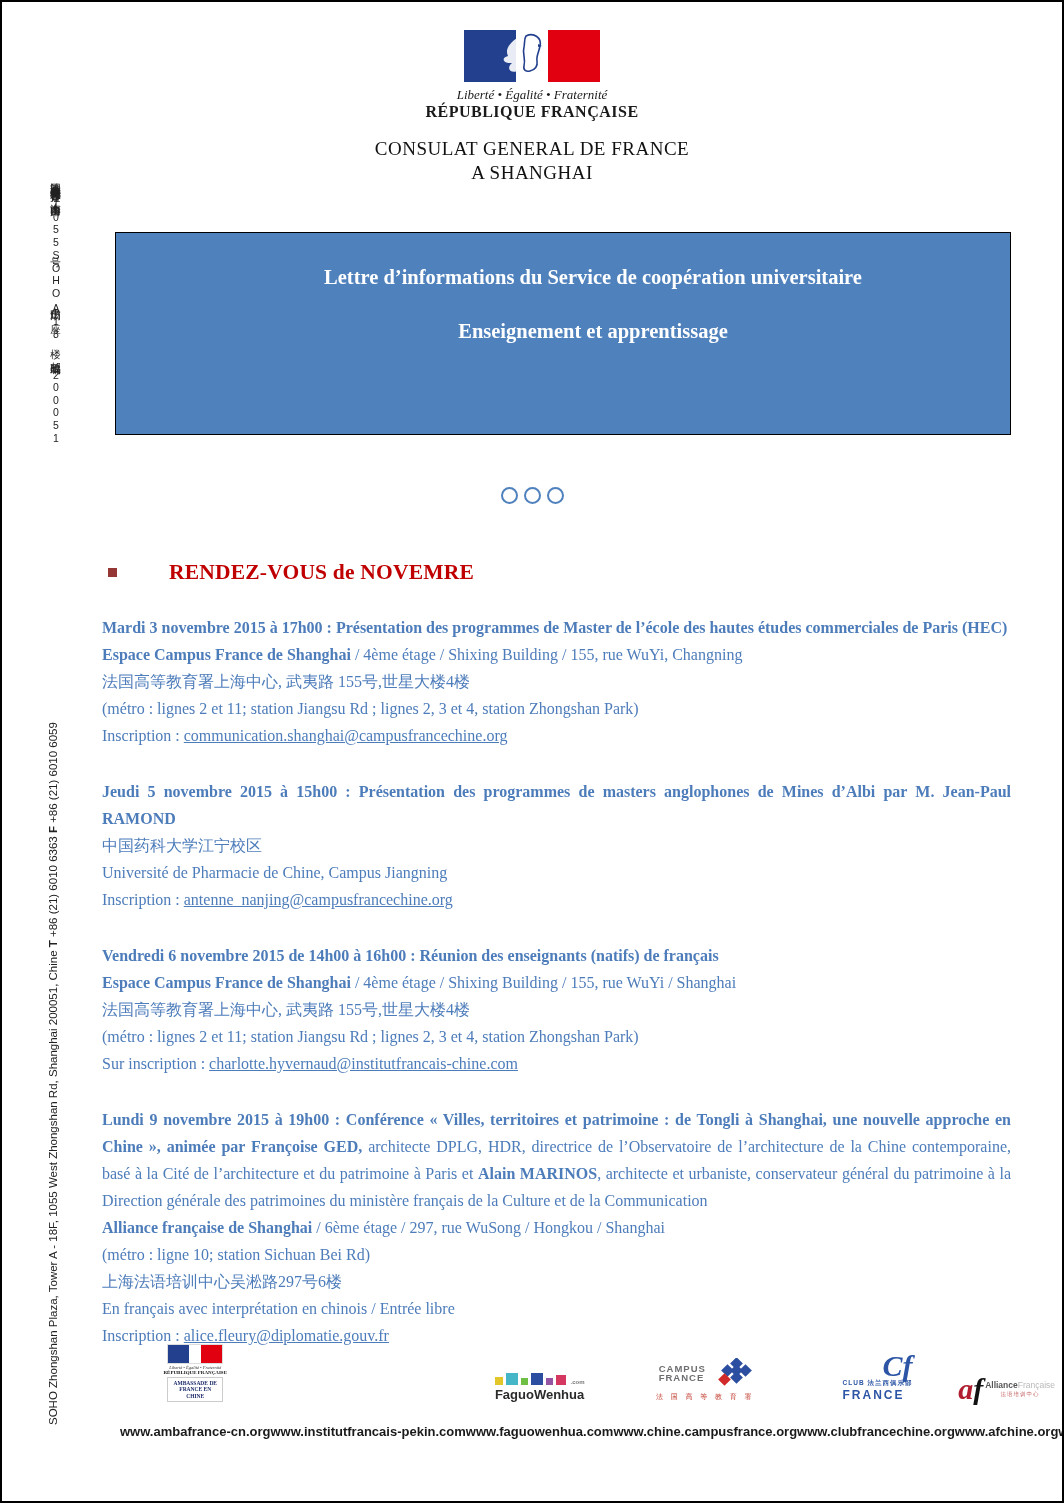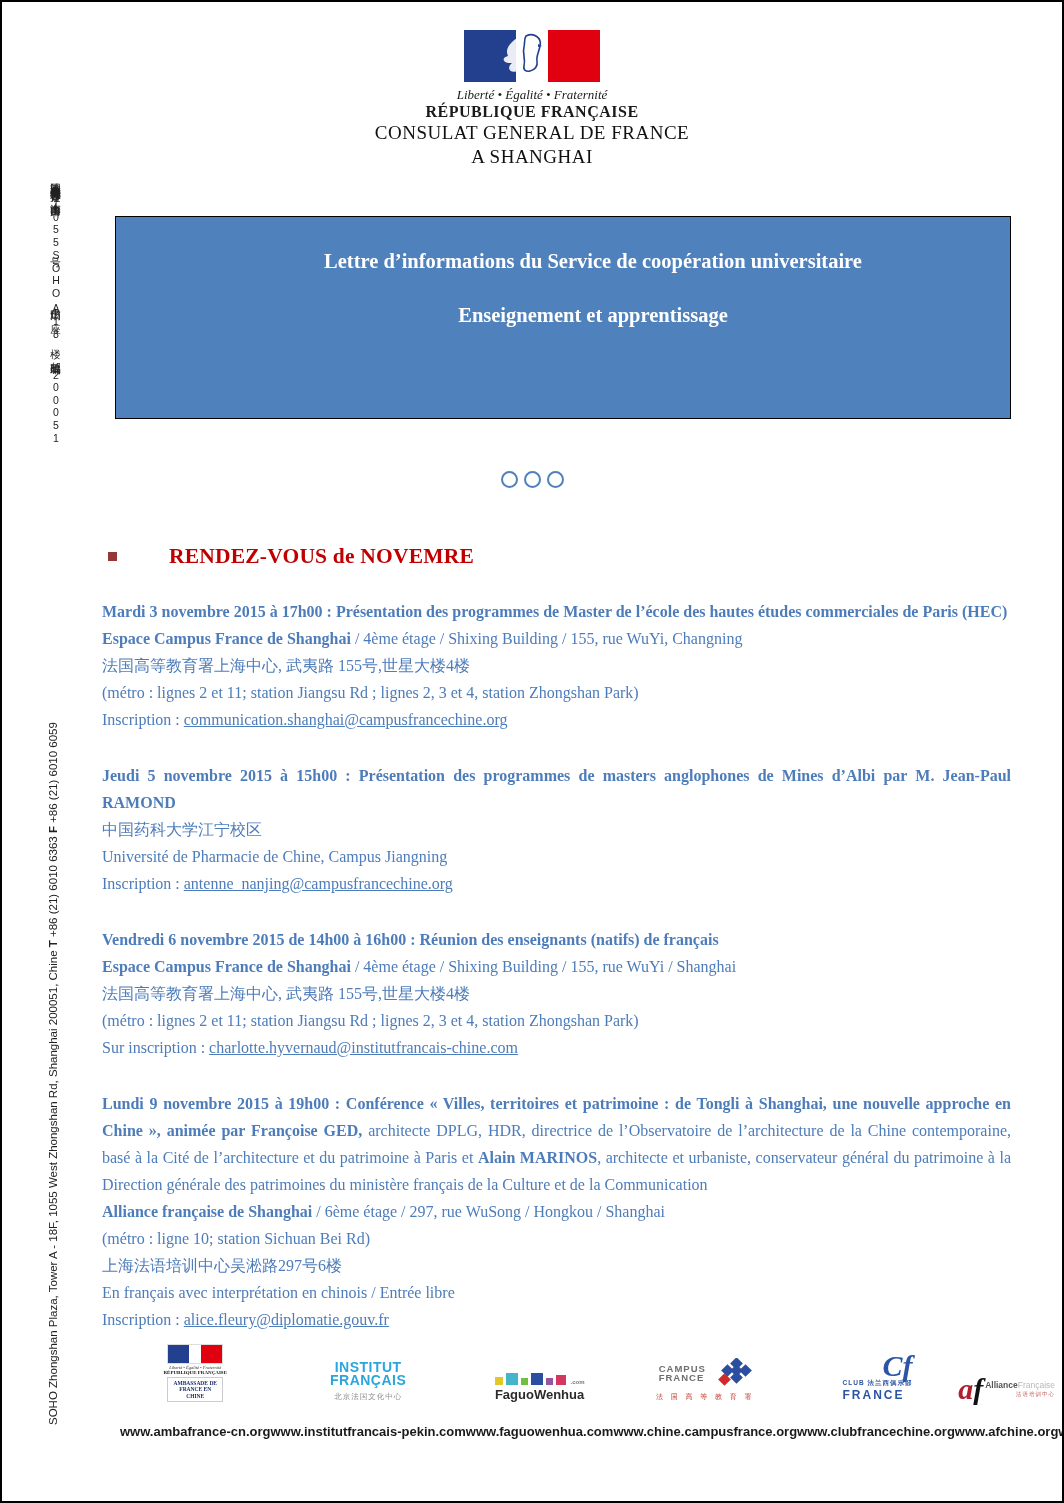--- a/index.html
+++ b/index.html
@@ -10,21 +10,21 @@
   }
   
   .header{padding-top:28px;text-align:center;}
   .marianne{width:136px;height:52px;margin:0 auto;display:flex;}
   .marianne .blu{width:52px;background:#23408f;position:relative;overflow:hidden;}
   .marianne .blu svg{position:absolute;right:-18px;top:0;}
   .marianne .wht{width:32px;background:#fff;position:relative;overflow:hidden;}
   .marianne .red{width:52px;background:#e1000f;position:relative;overflow:hidden;}
   .motto{font-style:italic;font-size:13px;margin-top:5px;color:#1a1a1a;}
   .republic{font-variant:small-caps;font-weight:bold;font-size:16px;letter-spacing:.5px;color:#1a1a1a;}
-  .consulate{font-size:19px;line-height:24px;letter-spacing:.5px;color:#111;}
+  .consulate{margin-top:16px;font-size:19px;line-height:24px;letter-spacing:.5px;color:#111;}
   
   .banner{
     margin:47px 51px 0 113px;height:203px;box-sizing:border-box;border:1px solid #000;
     background:#4f81bd;color:#fff;text-align:center;font-weight:bold;font-size:20.5px;
     padding-top:33px;
   }
   .banner p{margin:0 0 31px 12px;padding-left:48px;}
   
   .circles{margin-top:52px;text-align:center;height:18px;}
   .circles span{display:inline-block;width:13px;height:13px;border:2.5px solid #4f81bd;border-radius:50%;margin:0 3px;}
@@ -80,21 +80,21 @@
   .cf-glyph{font-style:italic;font-weight:bold;color:#2c55a5;font-size:30px;line-height:26px;font-family:"Liberation Serif",serif;}
   .cf-lines{text-align:left;margin-left:3px;}
   .cf-l1{font-family:"Liberation Sans",sans-serif;font-weight:bold;font-size:6.5px;color:#2c55a5;letter-spacing:1px;}
   .cf-l1 span.cn{color:#2c55a5;font-size:6.5px;}
   .cf-l2{font-family:"Liberation Sans",sans-serif;font-weight:bold;font-size:12px;color:#2c55a5;letter-spacing:2px;}
   .clubrow{display:flex;align-items:flex-end;flex-direction:column;}
   
   .af-row{display:flex;align-items:center;}
   .af-glyph{font-style:italic;font-size:30px;line-height:26px;color:#b01e2f;font-family:"Liberation Serif",serif;font-weight:bold;}
   .af-glyph .f{color:#111;}
-  .af-lines{text-align:right;margin-left:2px;}
+  .af-lines{text-align:center;margin-left:2px;}
   .af-l1{font-family:"Liberation Sans",sans-serif;font-size:8.5px;color:#555;font-weight:bold;}
   .af-l1 .lt{font-weight:normal;color:#b9b9b9;}
   .af-l2{font-size:5.5px;color:#c05a5a;letter-spacing:1px;margin-top:1px;}
   
   .aefe-ico{margin-bottom:1px;}
   .aefe-txt{font-family:"Liberation Sans",sans-serif;font-weight:bold;font-size:13px;color:#1d2d6b;}
   .aefe-sub{font-size:4.5px;color:#666;width:54px;line-height:5.5px;text-align:left;border-left:1px solid #ccc;padding-left:2px;margin-top:1px;}
 </style>
 </head>
 <body>
@@ -187,27 +187,20 @@
             <span class="r"></span>
           </div>
         <div class="mm-motto">Liberté • Égalité • Fraternité</div>
         <div class="mm-rep">RÉPUBLIQUE FRANÇAISE</div>
         <div class="mm-cap">AMBASSADE DE FRANCE EN CHINE</div>
       </div>
       <div class="furl">www.ambafrance-cn.org</div>
     </div>
 
     <div class="fcol">
-      <div class="flogo">
-        <div class="if-txt">
-          <div>INSTITUT</div>
-          <div>FRANÇAIS</div>
-        </div>
-        <div class="if-sub">北京法国文化中心</div>
-      </div>
       <div class="furl">www.institutfrancais-pekin.com</div>
     </div>
 
     <div class="fcol">
       <div class="flogo">
         <div class="fw-squares">
           <i style="width:8px;height:8px;background:#e3c629"></i>
           <i style="width:12px;height:12px;background:#45b5c8"></i>
           <i style="width:7px;height:7px;background:#6fbf44"></i>
           <i style="width:12px;height:12px;background:#2b4ea0"></i>

